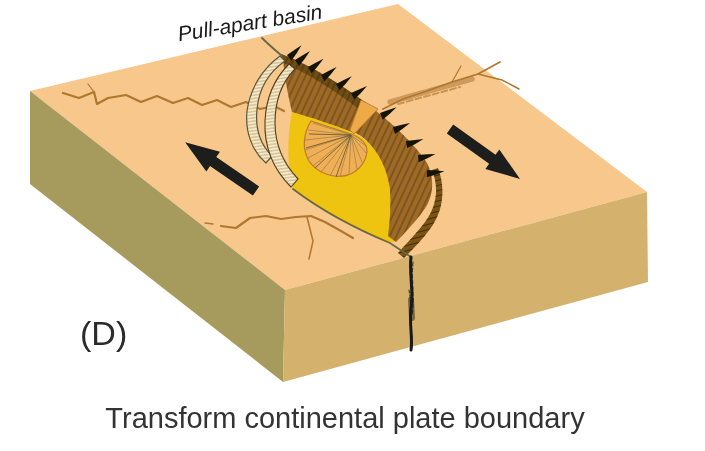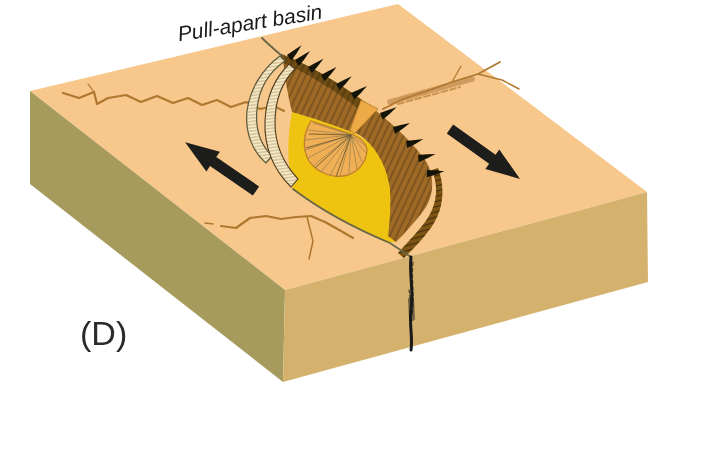--- a/index.html
+++ b/index.html
@@ -181,13 +181,14 @@
     </g>
 
     <use href="#arrowShape" transform="translate(256,191) rotate(-145.5)" fill="#1D1D1B"></use>
     <use href="#arrowShape" transform="translate(450,129) rotate(35.5)" fill="#1D1D1B"></use>
   </svg>
 
   <div id="basin-label" class="overlay-label">Pull-apart basin</div>
 
   <div id="panel-letter" class="overlay-label">(D)</div>
 
+  <div id="caption" class="overlay-label">Transform continental plate boundary</div>
 </div>
 
 </body></html>

